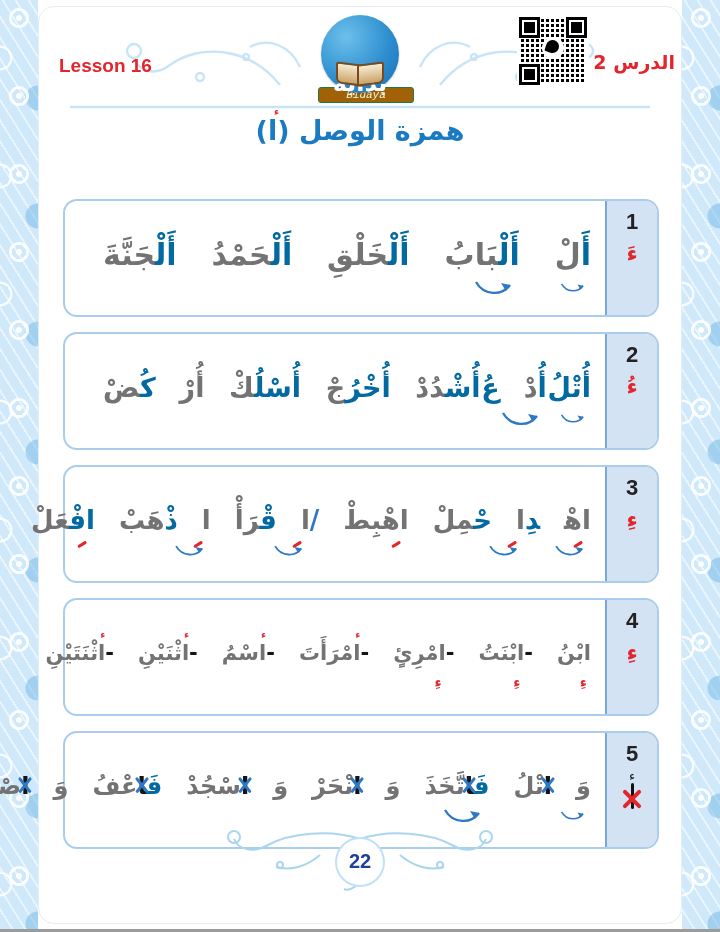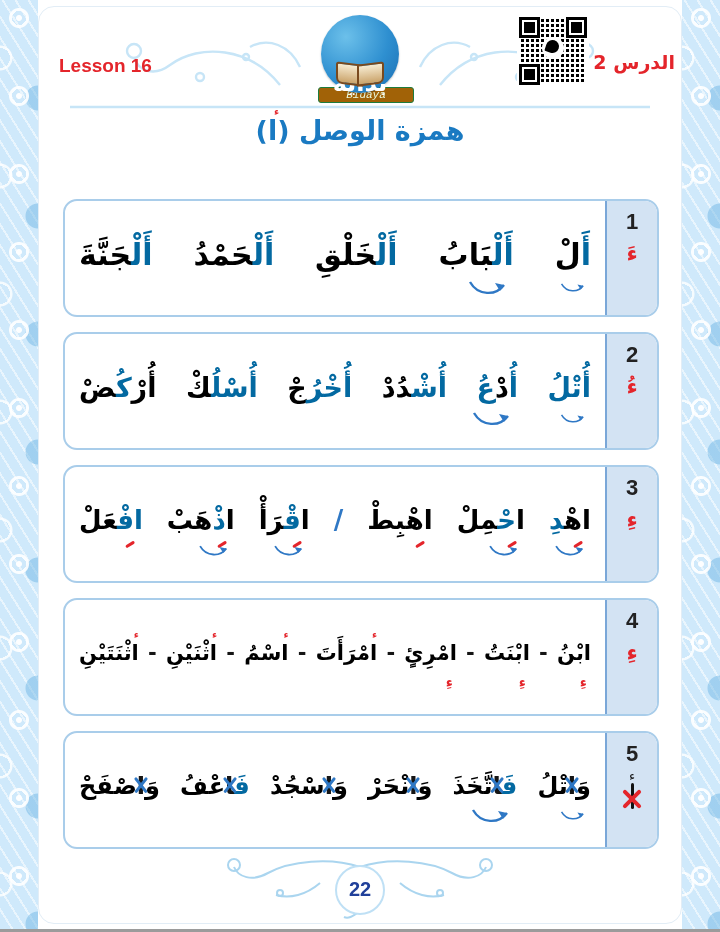--- a/index.html
+++ b/index.html
@@ -61,21 +61,21 @@
 
   
   #rows{position:absolute;left:24px;top:192px;width:596px;}
   .row-box{position:relative;height:114px;margin-bottom:15px;background:#fff;
            border:2px solid #a9cdea;border-radius:14px;}
   .row-content{position:absolute;left:0;top:0;bottom:0;right:50px;display:flex;direction:rtl;
       align-items:center;justify-content:space-between;padding:0 16px 8px 14px;white-space:nowrap;
       font-family:"DejaVu Sans",sans-serif;font-weight:700;color:#151515;}
   .word{position:relative;display:inline-block;}
   .seg-r{color:#0369a1;}
-  .seg-k{color:#000000;}
+  .seg-k{color:#737373;margin-left:24px;}
   .seg-x{color:#151515;position:relative;}
   .seg-x::before,.seg-x::after{content:"";position:absolute;left:50%;top:46%;width:19px;height:2.6px;
       background:#2f78c5;border-radius:2px;}
   .seg-x::before{transform:translate(-50%,-50%) rotate(52deg);}
   .seg-x::after{transform:translate(-50%,-50%) rotate(-52deg);}
   .sep{color:#151515;} .sep-blue{color:#2f78c5;}
 
   .ann-svg{position:absolute;pointer-events:none;}
   .k-dash{position:absolute;right:8px;bottom:-11px;width:10px;height:2.6px;background:#e4252b;
           border-radius:2px;transform:rotate(-32deg);}
@@ -88,21 +88,21 @@
   .tab-mark{margin-top:6px;color:#e4252b;font-family:"DejaVu Sans",sans-serif;font-weight:700;font-size:22px;}
   .crossed{position:relative;margin-top:2px;height:52px;}
   .crossed .hz{font-family:"DejaVu Sans",sans-serif;font-size:13px;color:#111;line-height:1;}
   .crossed .al{width:3px;height:26px;background:#111;margin:1px auto 0;border-radius:2px;position:relative;}
   .crossed .x1,.crossed .x2{position:absolute;left:50%;top:30px;width:24px;height:4px;background:#e4252b;
       border-radius:2px;}
   .crossed .x1{transform:translate(-50%,-50%) rotate(45deg);}
   .crossed .x2{transform:translate(-50%,-50%) rotate(-45deg);}
 
   
-  .footer{position:absolute;left:50%;bottom:0;transform:translateX(-50%);width:300px;height:70px;}
+  .footer{position:absolute;left:50%;bottom:28px;transform:translateX(-50%);width:300px;height:70px;}
   .page-circle{position:absolute;left:50%;top:12px;transform:translateX(-50%);width:46px;height:46px;
       background:#fff;border:2px solid #bfe0f5;border-radius:50%;text-align:center;line-height:44px;
       color:#21409a;font-weight:700;font-size:20px;}
 </style>
 </head>
 <body>
 
 <div class="strip left"></div>
 <div class="strip right"></div>
 <div class="bottom-bar"></div>

